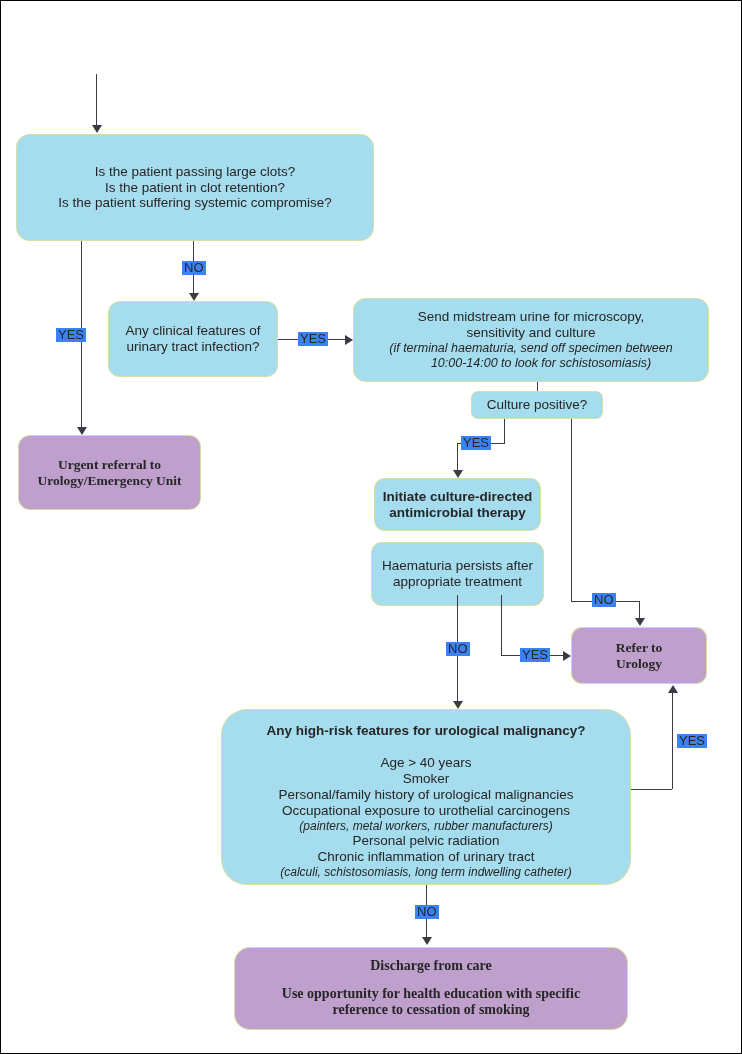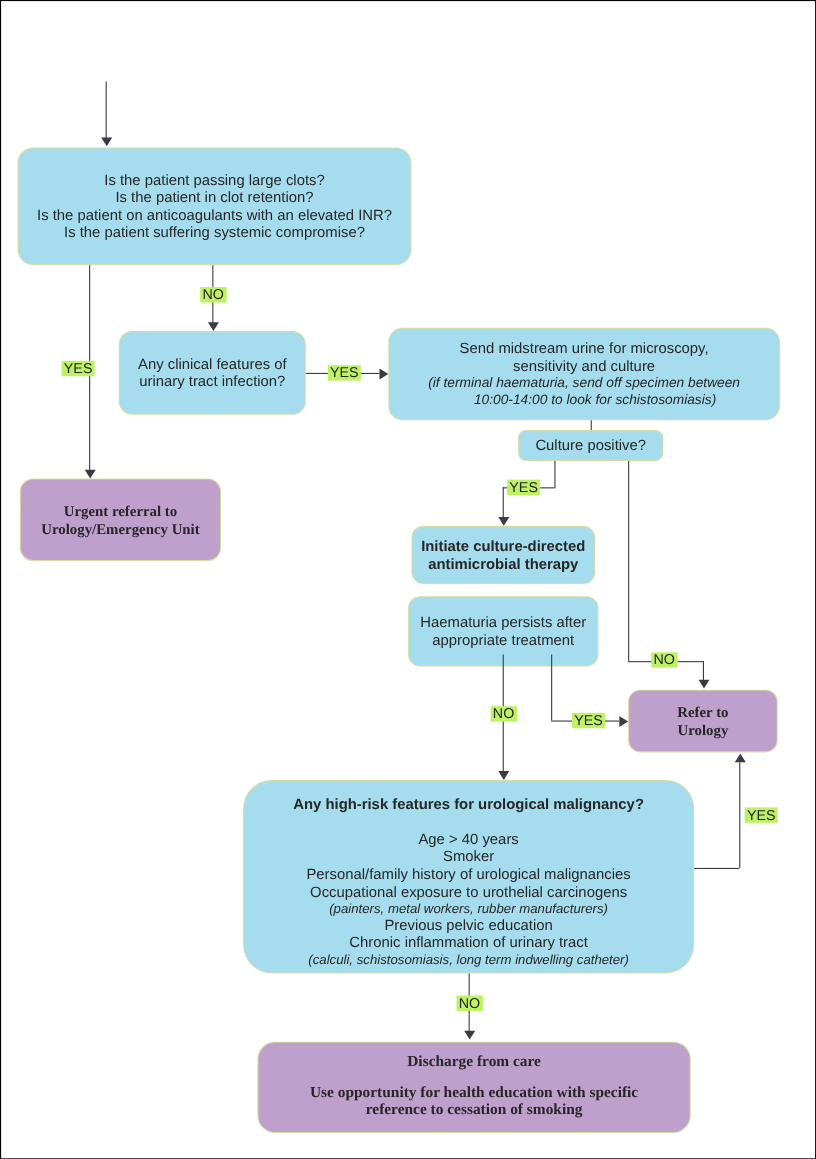--- a/index.html
+++ b/index.html
@@ -19,34 +19,33 @@
   .orange{background:#f6922d;}
   .bold{font-weight:bold;}
   .ital{font-style:italic;}
   .ln{position:absolute;background:#3b3b46;}
   .lnh{height:1px;}
   .lnv{width:1px;}
   .arrow{position:absolute;width:0;height:0;}
   .arrow-d{border-left:5px solid transparent;border-right:5px solid transparent;border-top:8px solid #3b3b46;}
   .arrow-u{border-left:5px solid transparent;border-right:5px solid transparent;border-bottom:8px solid #3b3b46;}
   .arrow-r{border-top:5px solid transparent;border-bottom:5px solid transparent;border-left:8px solid #3b3b46;}
-  .lbl{position:absolute;color:#262626;background:#bef264;padding:0 2px;
+  .lbl{position:absolute;color:#262626;background:#3b82f6;padding:0 2px;
        font-size:13px;line-height:14px;white-space:nowrap;}
   .ln-row{display:block;}
 </style>
 </head>
 <body>
 
 <div id="canvas">
 
 
   <div class="node blue" style="left:15px;top:133px;width:358px;height:107px;border-radius:14px;font-size:13.5px;">
     <span class="ln-row">Is the patient passing large clots?</span>
     <span class="ln-row">Is the patient in clot retention?</span>
-    <span class="ln-row">Is the patient on anticoagulants with an elevated INR?</span>
     <span class="ln-row">Is the patient suffering systemic compromise?</span>
   </div>
 
   <div class="node blue" style="left:107px;top:300px;width:170px;height:76px;border-radius:12px;font-size:13.5px;">
     <span class="ln-row">Any clinical features of</span>
     <span class="ln-row">urinary tract infection?</span>
   </div>
 
   <div class="node purple bold" style="left:17px;top:434px;width:183px;height:75px;border-radius:12px;font-size:13.5px;">
     <span class="ln-row">Urgent referral to</span>
@@ -80,21 +79,21 @@
   </div>
 
   <div class="node blue" style="left:220px;top:708px;width:410px;height:176px;border-radius:26px;font-size:13.5px;
               justify-content:flex-start;padding-top:13px;">
     <span class="ln-row bold" style="margin-bottom:16px;">Any high-risk features for urological malignancy?</span>
     <span class="ln-row">Age &gt; 40 years</span>
     <span class="ln-row">Smoker</span>
     <span class="ln-row">Personal/family history of urological malignancies</span>
     <span class="ln-row">Occupational exposure to urothelial carcinogens</span>
     <span class="ln-row ital" style="font-size:12px;">(painters, metal workers, rubber manufacturers)</span>
-    <span class="ln-row">Previous pelvic education</span>
+    <span class="ln-row">Personal pelvic radiation</span>
     <span class="ln-row">Chronic inflammation of urinary tract</span>
     <span class="ln-row ital" style="font-size:12px;">(calculi, schistosomiasis, long term indwelling catheter)</span>
   </div>
 
   <div class="node purple bold" style="left:233px;top:946px;width:394px;height:83px;border-radius:16px;font-size:14px;">
     <span class="ln-row" style="margin-bottom:11px;">Discharge from care</span>
     <span class="ln-row">Use opportunity for health education with specific</span>
     <span class="ln-row">reference to cessation of smoking</span>
   </div>
 

